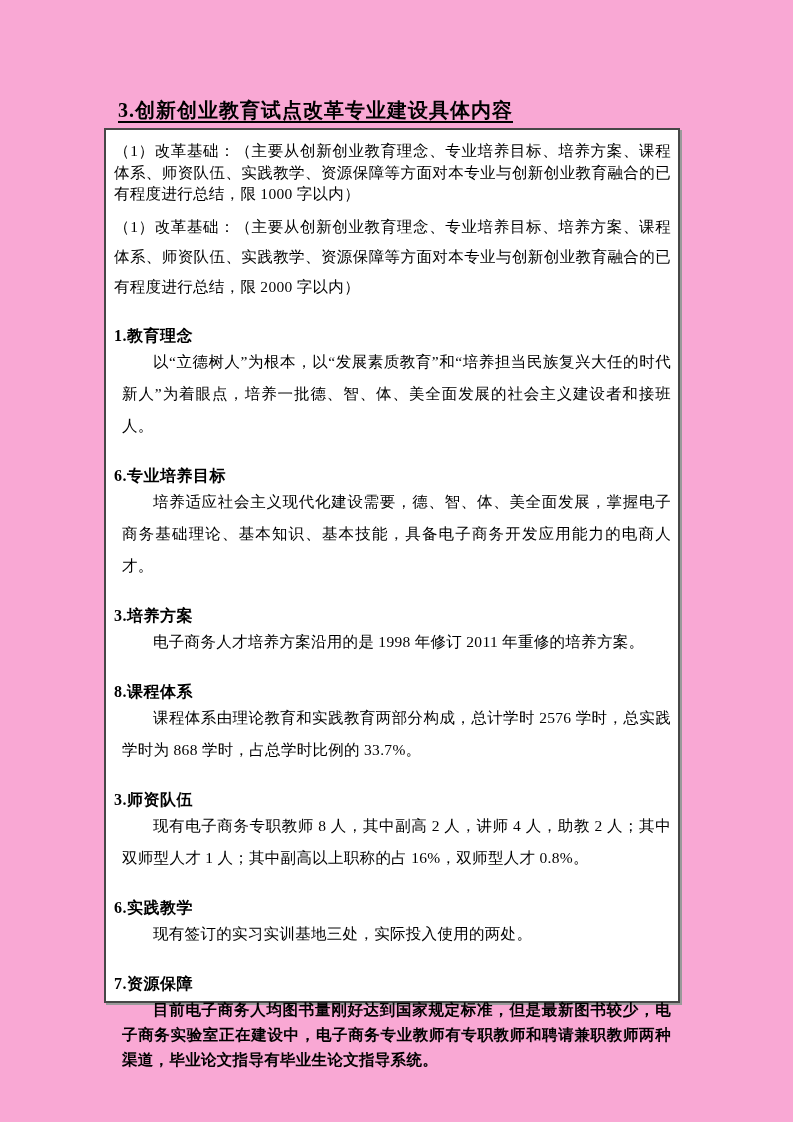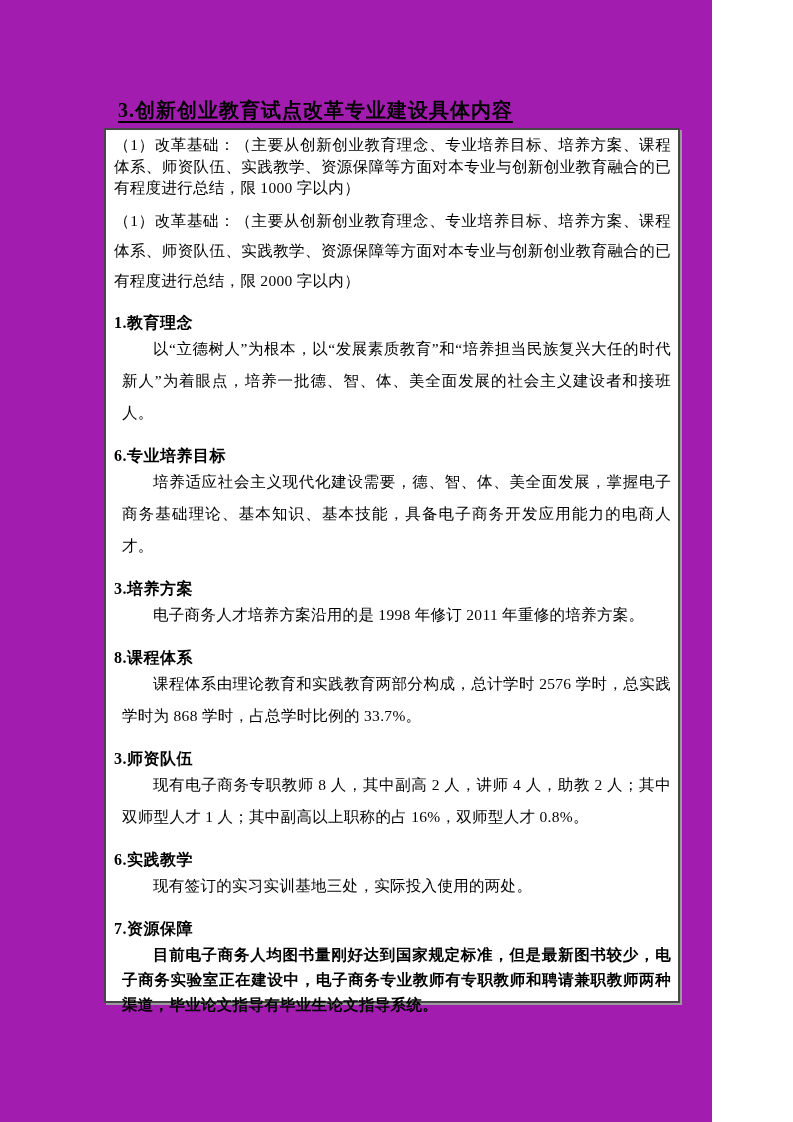--- a/index.html
+++ b/index.html
@@ -5,22 +5,22 @@
   * { margin: 0; padding: 0; box-sizing: border-box; }
   html, body {
     width: 793px; height: 1122px;
     background: #ffffff;
     font-family: "Liberation Serif", "DejaVu Serif", serif;
     color: #000000;
     overflow: hidden;
   }
   .page {
     position: relative;
-    width: 712px; height: 1122px;
-    background: #a21caf;
+    width: 793px; height: 1122px;
+    background: #f9a8d4;
   }
   .doc-title {
     position: absolute;
     left: 118px; top: 97px;
     font-size: 20px;
     font-weight: bold;
     letter-spacing: 1px;
     text-decoration: underline;
     text-decoration-thickness: 2px;
     text-underline-offset: 4px;
@@ -28,39 +28,39 @@
   }
   .content-table {
     position: absolute;
     left: 104px; top: 128px;
     width: 576px; height: 875px;
     border: 2px solid #474747;
     box-shadow: 2px 2px 0 0 #9a9a9a;
     background: #ffffff;
   }
   .cell {
-    padding: 2px 7px 0 8px;
+    padding: 8px 7px 0 8px;
     font-size: 15.5px;
     text-align: justify;
   }
   .intro-compact {
     line-height: 21.5px;
     margin-top: 2px;
     letter-spacing: 0.3px;
   }
   .intro-loose {
     line-height: 30px;
     margin-top: 7px;
     letter-spacing: 0.3px;
   }
   .sec-heading {
     font-size: 16px;
     font-weight: bold;
     line-height: 20px;
-    margin-top: 17px;
+    margin-top: 24px;
     margin-bottom: 0;
     letter-spacing: 0.5px;
   }
   .sec-body {
     line-height: 32px;
     text-indent: 2em;
     letter-spacing: 0.3px;
     margin-left: 8px;
   }
   .sec-body.tight {

